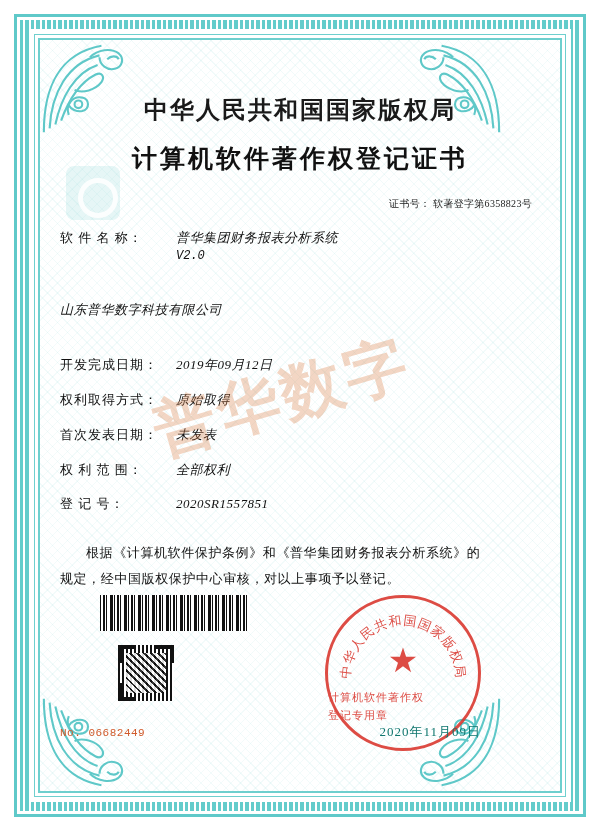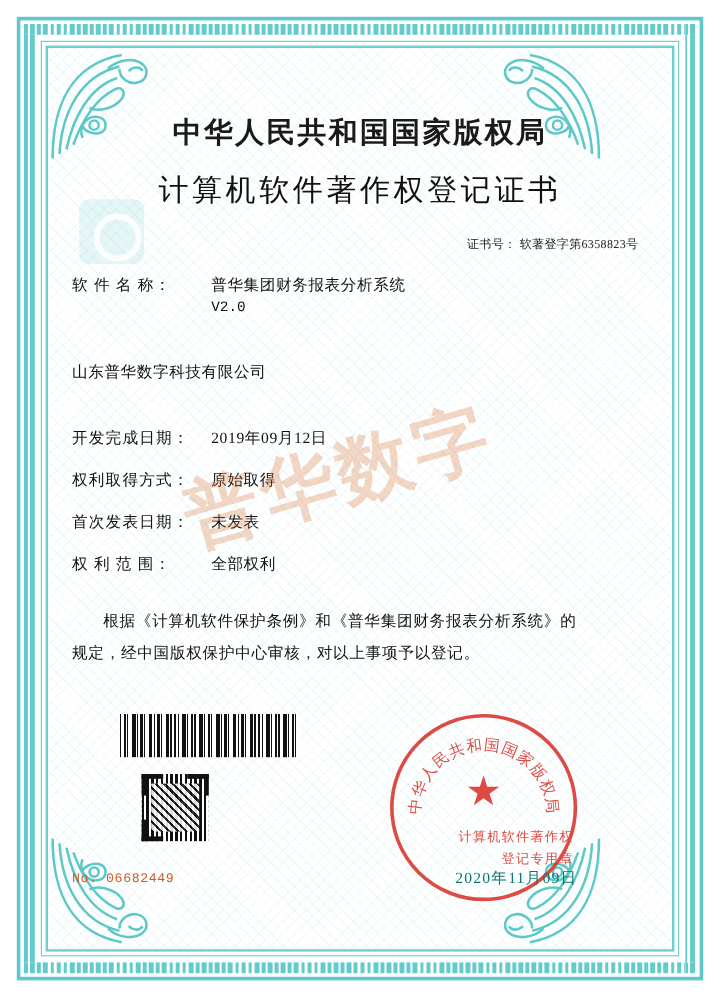--- a/index.html
+++ b/index.html
@@ -97,21 +97,21 @@
     color: #1a1a1a;
     font-weight: bold;
     margin-top: 30px;
     font-family: "DejaVu Serif", serif;
   }
   .title-sub {
     text-align: center;
     font-size: 25px;
     letter-spacing: 3px;
     color: #111111;
-    font-weight: normal;
+    font-weight: bold;
     margin-top: 16px;
     font-family: "DejaVu Serif", serif;
   }
 
   .cert-no {
     text-align: right;
     font-size: 10px;
     color: #222;
     margin-top: 22px;
     padding-right: 8px;
@@ -131,20 +131,21 @@
   .field-label {
     width: 116px;
     flex: 0 0 116px;
     letter-spacing: 1px;
     white-space: nowrap;
   }
   .field-value {
     flex: 1;
     letter-spacing: .5px;
     line-height: 1.45;
+    font-style: italic;
   }
   .field-value .ver {
     display: block;
     font-family: "Liberation Mono", monospace;
     font-size: 12px;
     letter-spacing: 0;
   }
 
   .gap-lg { height: 20px; }
 
@@ -230,21 +231,21 @@
     position: absolute;
     left: 50%; top: 46px;
     transform: translateX(-50%);
     font-size: 34px;
     line-height: 1;
     color: #d9342b;
   }
   .seal-line1, .seal-line2 {
     position: absolute;
     width: 100%;
-    text-align: right;
+    text-align: left;
     font-size: 11px;
     letter-spacing: 1px;
     font-family: "DejaVu Serif", serif;
   }
   .seal-line1 { top: 92px; }
   .seal-line2 { top: 110px; }
 
   
   .footer-no {
     position: absolute;
@@ -397,20 +398,24 @@
       <div class="field-row">
         <div class="field-label">首次发表日期：</div>
         <div class="field-value">未发表</div>
       </div>
 
       <div class="field-row">
         <div class="field-label">权 利 范 围：</div>
         <div class="field-value">全部权利</div>
       </div>
 
+      <div class="field-row">
+        <div class="field-label">登 记 号：</div>
+        <div class="field-value">2020SR1557851</div>
+      </div>
 
     </div>
 
     <div class="paragraph">
       <span class="indent"></span><span>根据《计算机软件保护条例》和《普华集团财务报表分析系统》的</span><br>
       <span>规定，经中国版权保护中心审核，对以上事项予以登记。</span>
     </div>
 
   </div>
 

